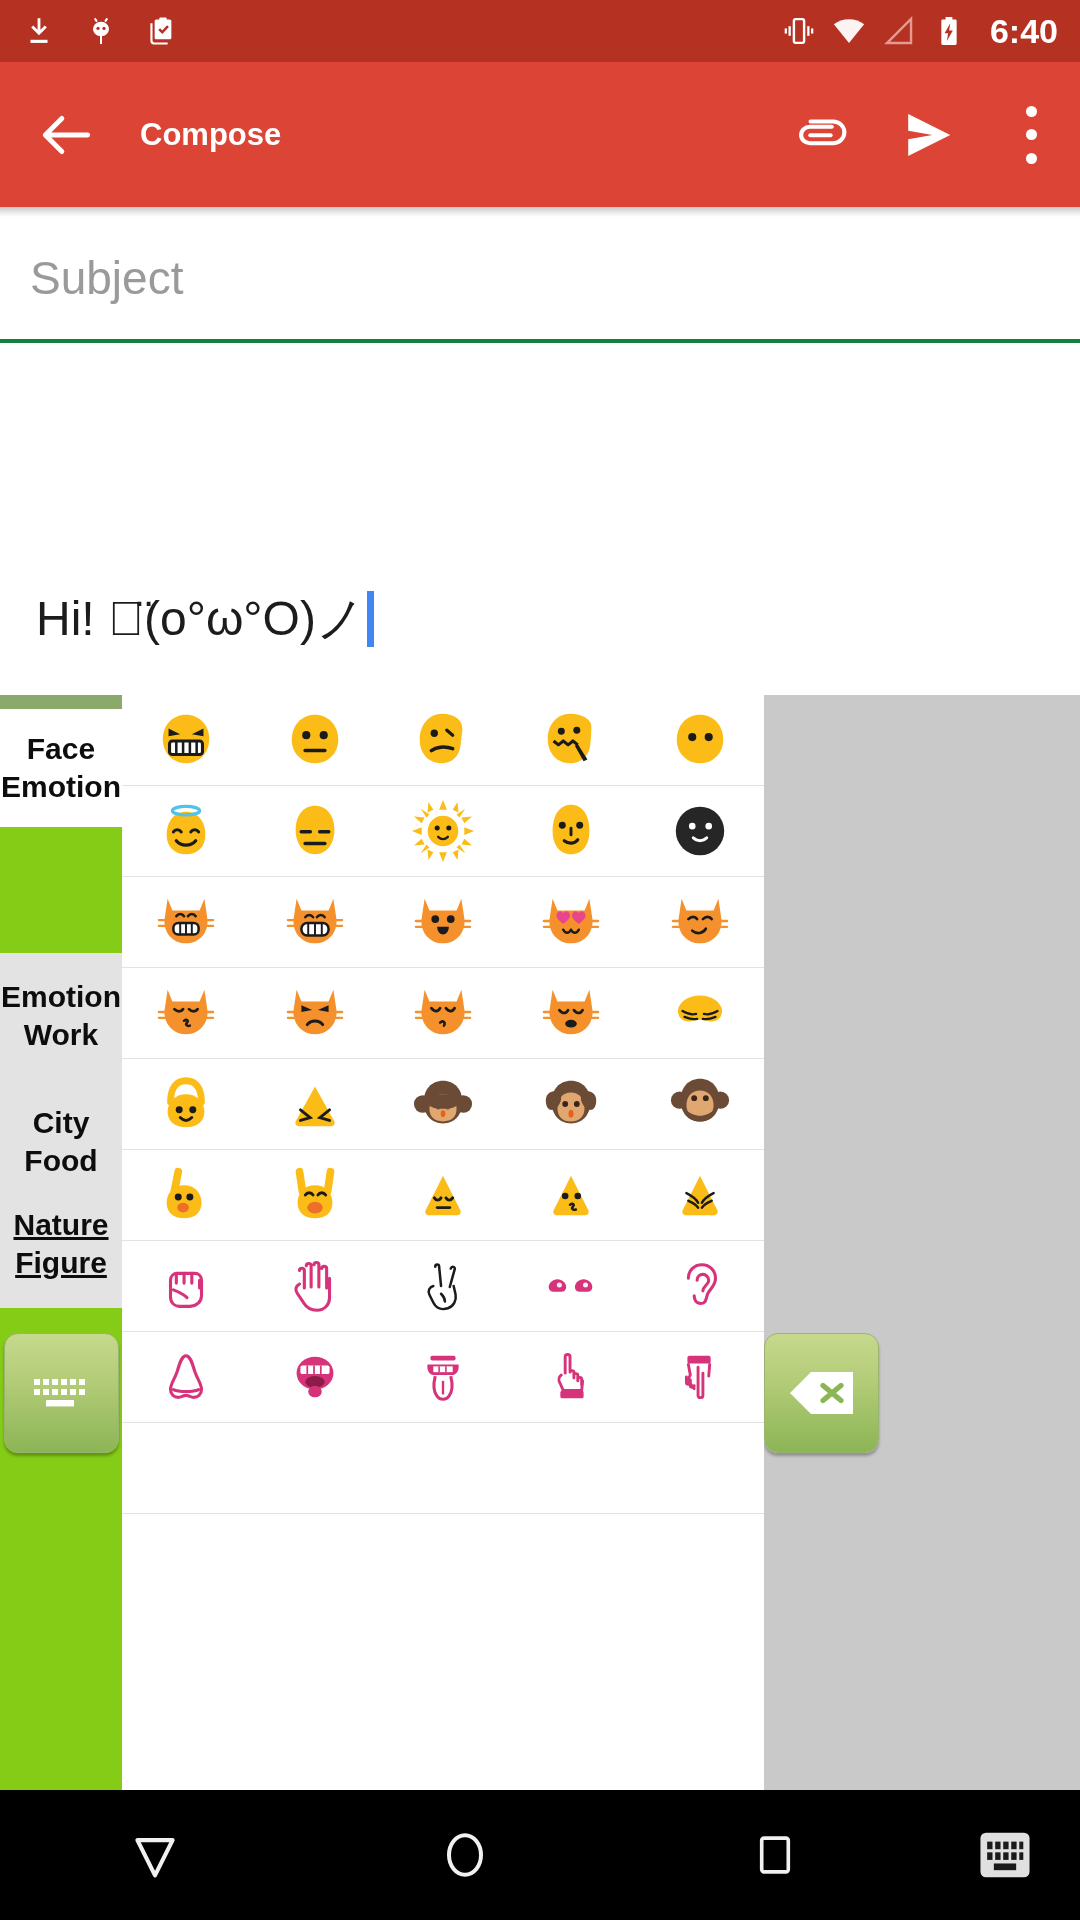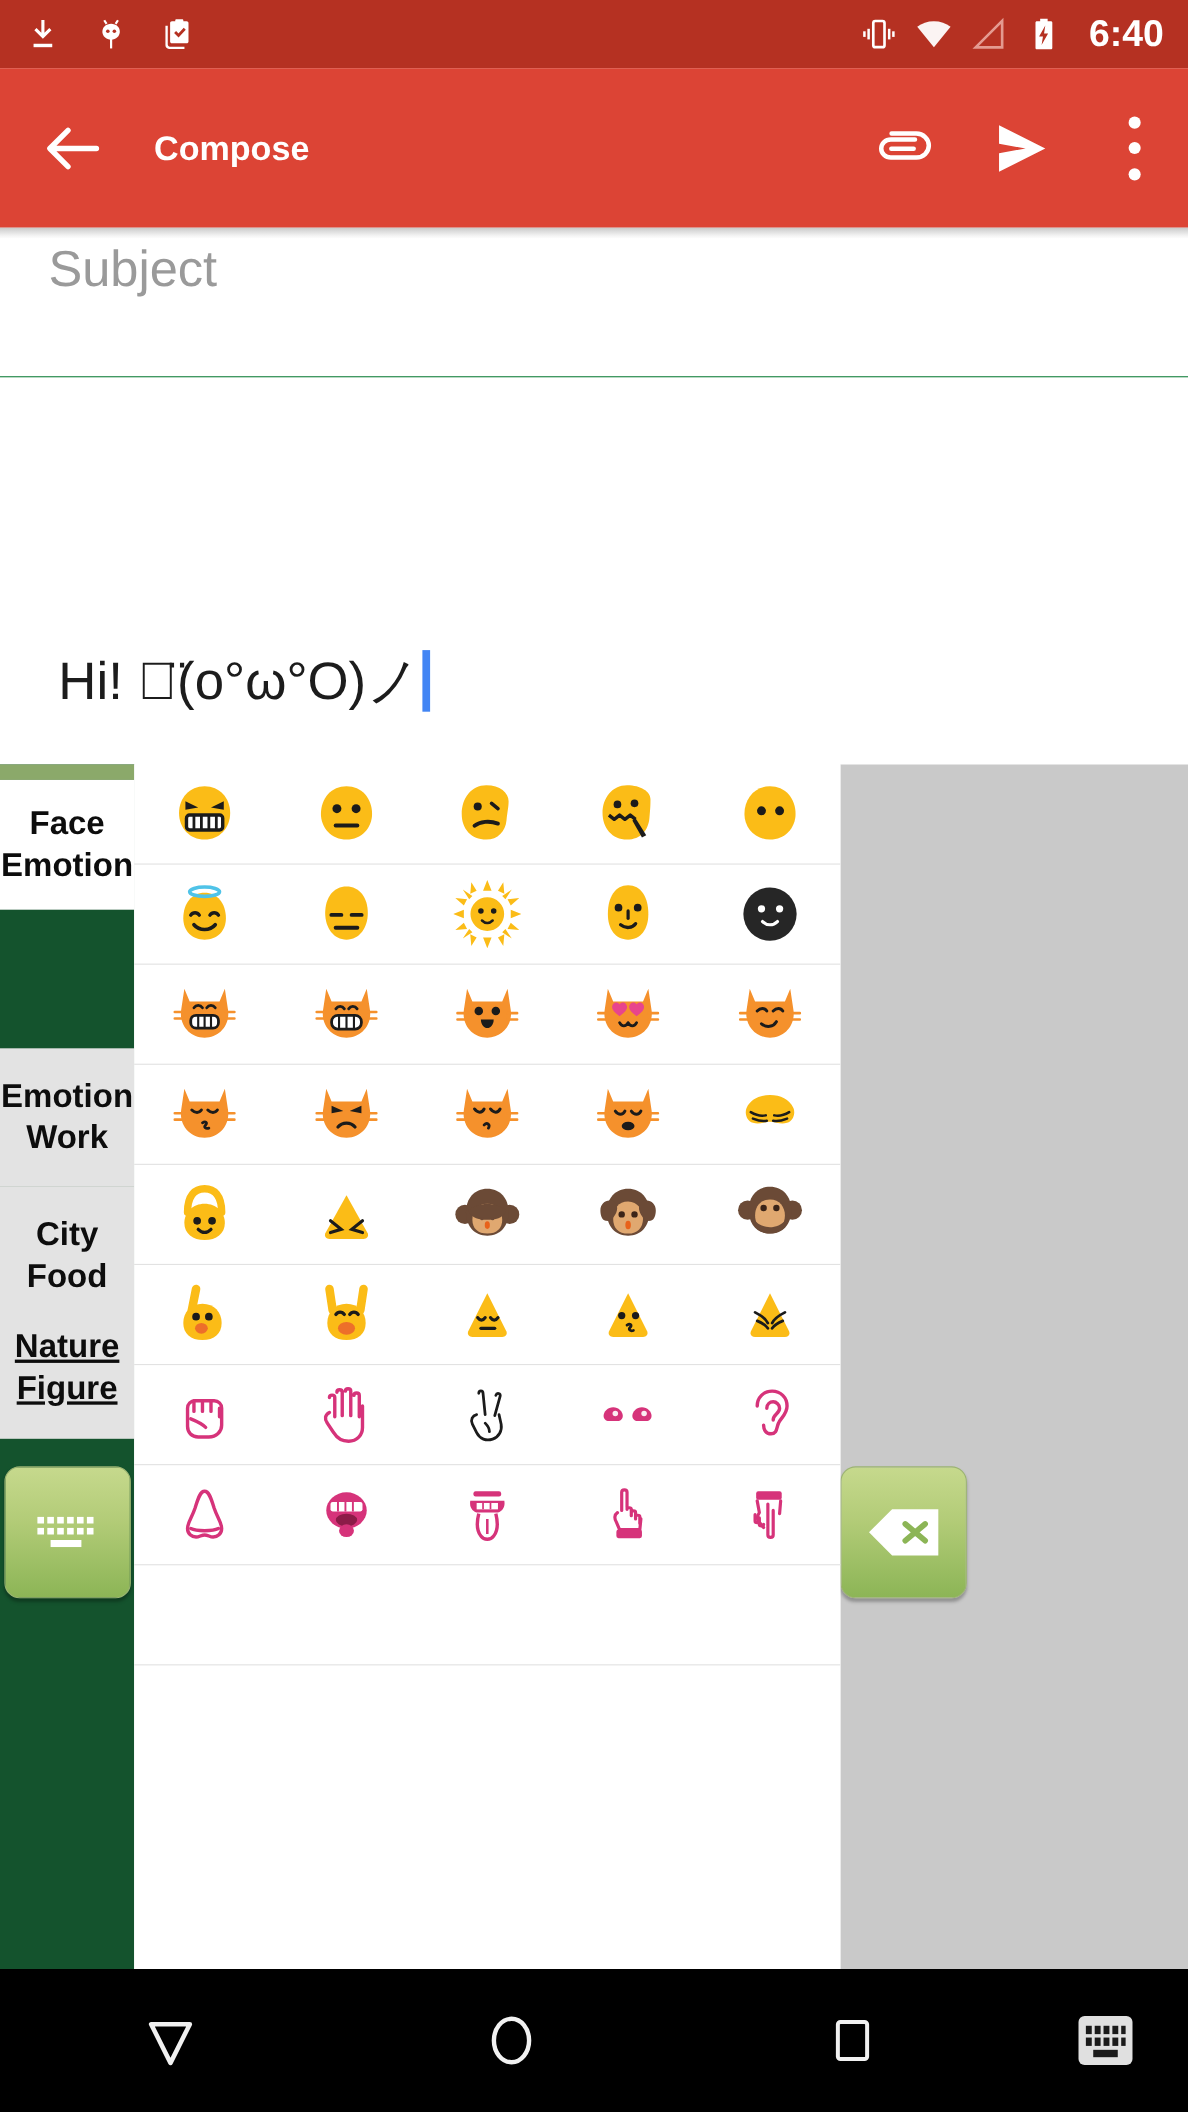--- a/index.html
+++ b/index.html
@@ -48,28 +48,28 @@
     position: absolute; top: 207px; left: 0; width: 1080px; height: 10px;
     background: linear-gradient(to bottom, #c9c9c9 0%, #dedede 35%, #f2f2f2 70%, #ffffff 100%);
   }
 
   
   .compose {
     position: absolute; top: 217px; left: 0; width: 1080px; height: 478px;
     background: #ffffff;
   }
   .subject-row {
-    height: 126px; display: flex; 
-    padding: 0 44px; border-bottom: 1px solid #15803d;
+    height: 126px; display: flex; align-items: center;
+    padding: 0 30px; border-bottom: 4px solid #15803d;
   }
   .subject-placeholder {
     color: #9a9a9a; font-size: 46px; font-weight: normal;
   }
   .body-area {
-    position: relative; height: 350px; padding: 0 36px; margin-left: 17px;
+    position: relative; height: 350px; padding: 0 36px;
   }
   .body-text {
     position: absolute; left: 36px; bottom: 42px;
     font-size: 48px; color: #1c1c1c; white-space: nowrap;
     display: flex; align-items: center;
   }
   .caret {
     display: inline-block; width: 7px; height: 56px;
     background: #4285f4; margin-left: 2px;
   }
@@ -77,21 +77,21 @@
   
   .kbd {
     position: absolute; top: 695px; left: 0; width: 1080px; height: 1095px;
     background: #ffffff;
   }
   .kbd-inner { position: relative; width: 1080px; height: 1095px; }
 
   
   .cat-rail {
     position: absolute; left: 0; top: 0; width: 122px; height: 1095px;
-    background: #14532d;
+    background: #84cc16;
   }
   .cat-tab-active-bar {
     position: absolute; left: 0; top: 0; width: 122px; height: 14px;
     background: #8ba96a;
   }
   .cat-item {
     position: absolute; left: 0; width: 122px;
     display: flex; flex-direction: column; align-items: center;
     justify-content: center; text-align: center;
     font-size: 30px; font-weight: bold; color: #0d0d0d;

